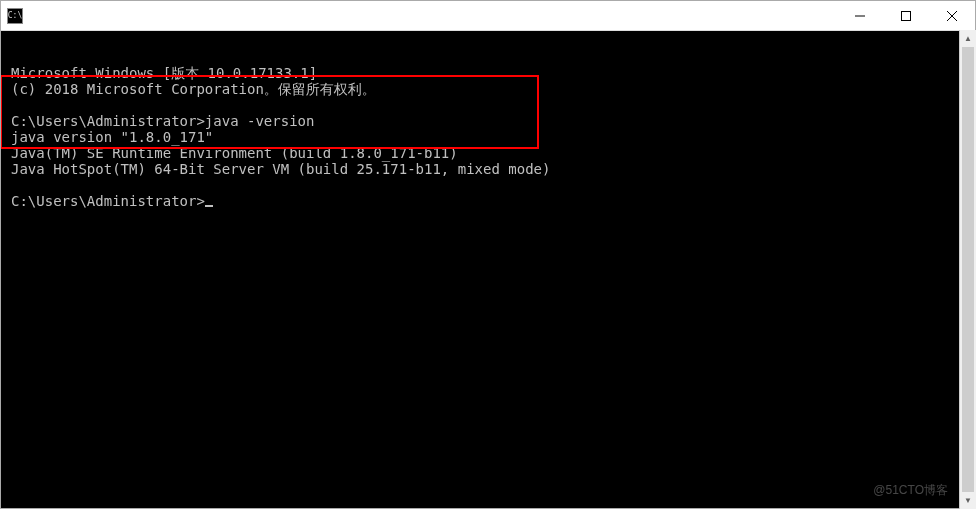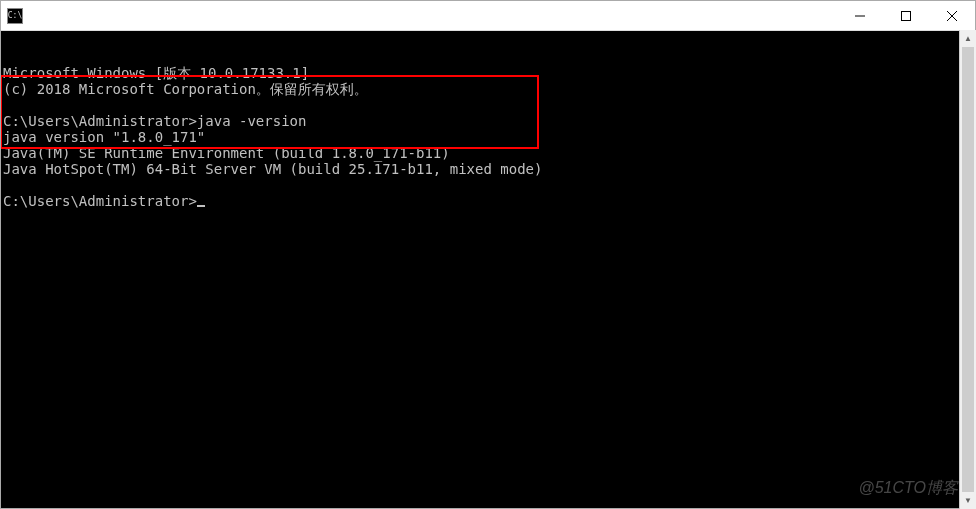--- a/index.html
+++ b/index.html
@@ -56,21 +56,21 @@
       color: #000;
     }
     .win-btn svg { display: block; }
     .terminal {
       flex: 1;
       background: #000000;
       color: #c0c0c0;
       font-family: "NSimSun", "SimSun", "Consolas", monospace;
       font-size: 14px;
       line-height: 16px;
-      padding: 2px 2px;
+      padding: 2px 10px;
       white-space: pre;
       position: relative;
       overflow: hidden;
     }
     .terminal-inner { position: relative; }
     .terminal .line { min-height: 16px; }
     .highlight-box {
       position: absolute;
       border: 2px solid #ff0000;
       background: transparent;
@@ -106,27 +106,26 @@
     .cursor {
       display: inline-block;
       width: 8px;
       height: 2px;
       background: #c0c0c0;
       vertical-align: baseline;
       margin-bottom: -1px;
     }
     .watermark {
       position: absolute;
-      right: 18px;
+      right: 28px;
       bottom: 10px;
       color: rgba(200,200,200,0.35);
-      font-size: 16px;
+      font-size: 12px;
       font-family: "Microsoft YaHei", sans-serif;
       pointer-events: none;
-      font-style: italic;
     }
   </style>
 </head>
 <body>
 
 <div class="window">
   <div class="titlebar">
     <div class="app-icon">C:\</div>
     <div class="spacer"></div>
     <div class="win-controls">

